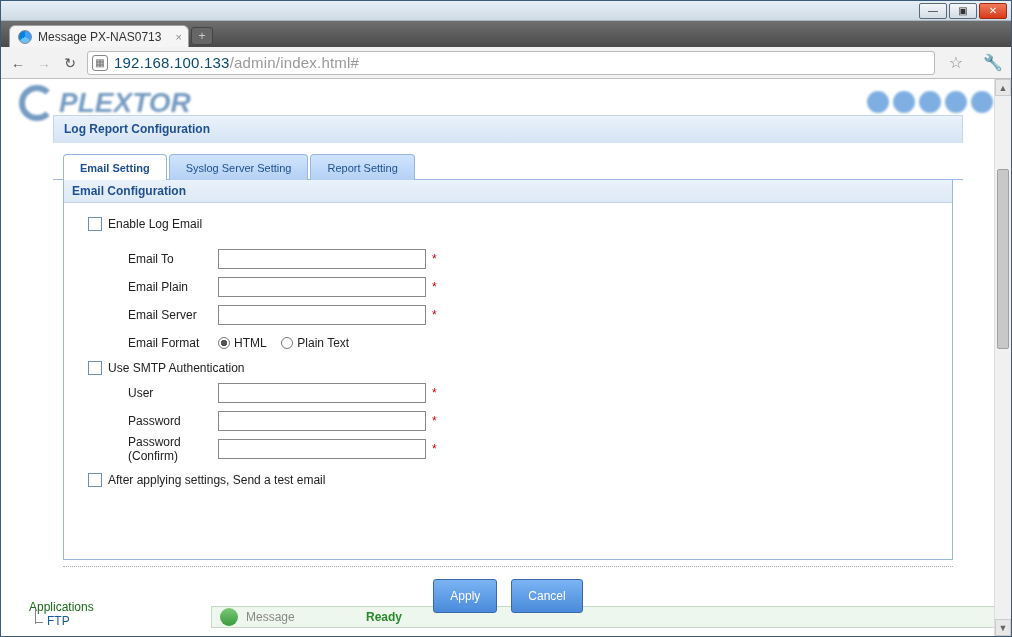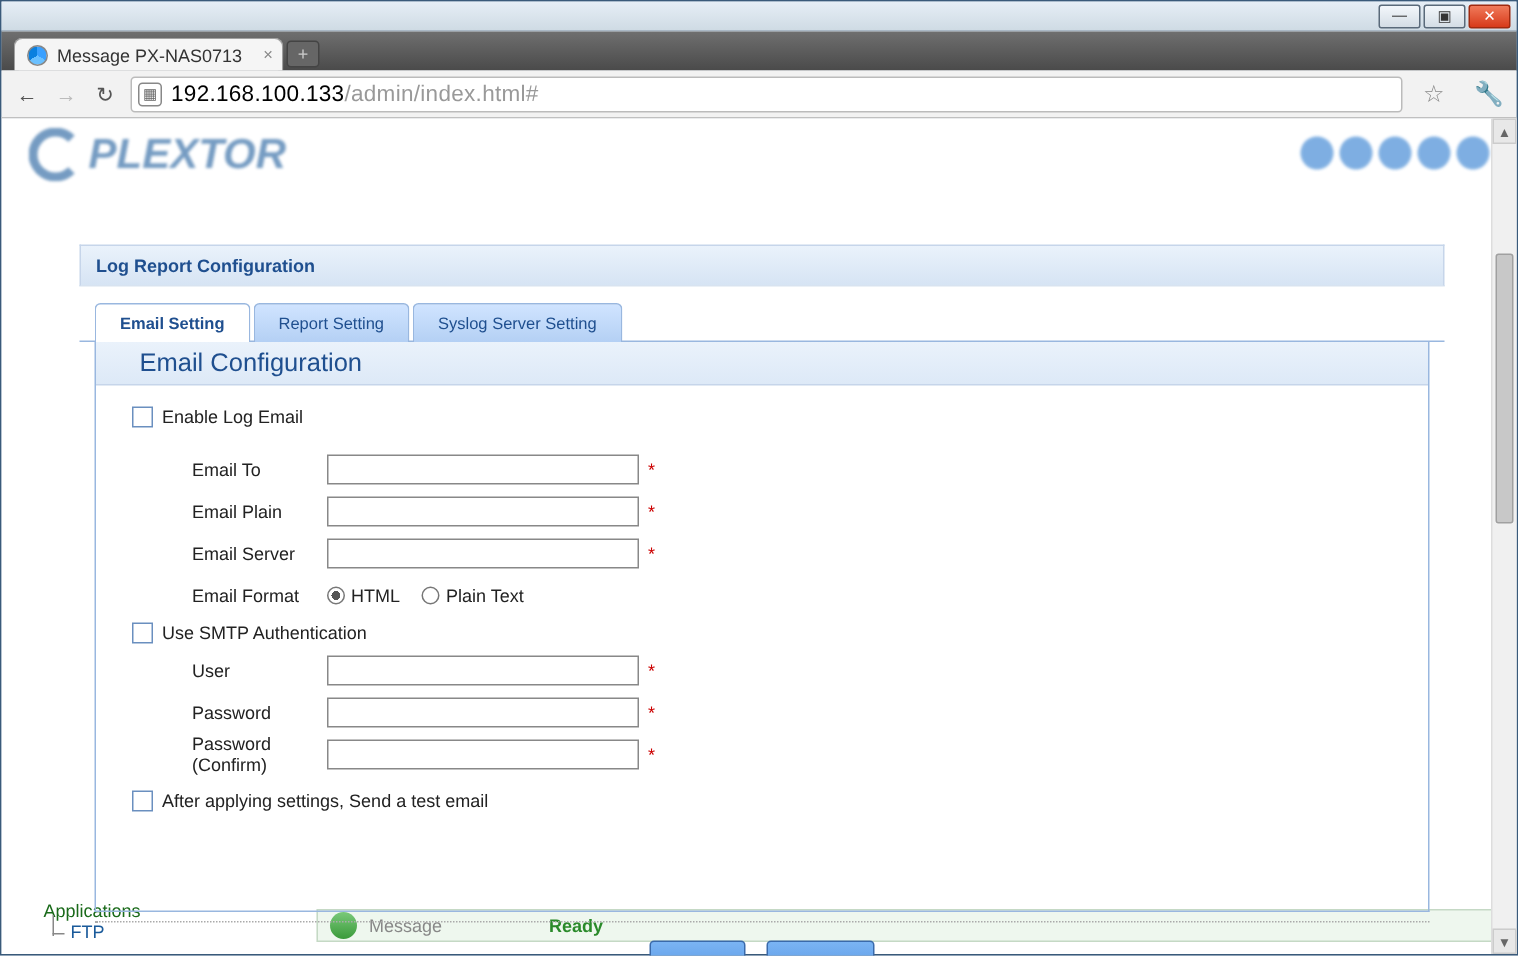--- a/index.html
+++ b/index.html
@@ -19,21 +19,21 @@
   .tab-close { position:absolute; right:6px; font-size:11px; color:#888; }
   .new-tab { width: 22px; height:18px; background:#666; border:1px solid #444; border-radius:3px; display:flex; align-items:center; justify-content:center; color:#ccc; font-size:12px; margin-bottom:2px;}
 
   
   .toolbar { height: 32px; background:#f2f2f2; border-bottom:1px solid #c0c0c0; display:flex; align-items:center; padding:0 8px; gap:8px; }
   .nav-btn { width:18px; height:18px; display:flex; align-items:center; justify-content:center; color:#555; font-size:14px; }
   .nav-btn.disabled { color:#bbb; }
   .url-box { flex:1; height:24px; border:1px solid #bbb; border-radius:3px; background:#fff; display:flex; align-items:center; padding-left:4px; }
   .url-icon { width:16px; height:16px; border:1px solid #888; border-radius:3px; margin-right:6px; display:flex; align-items:center; justify-content:center; font-size:10px; color:#666;}
   .url-text { font-size:15px; color:#999; letter-spacing:0.2px; }
-  .url-text .host { color:#000000; }
+  .url-text .host { color:#0c4a6e; }
   .star-btn { font-size:16px; color:#888; padding:0 6px;}
   .wrench-btn { font-size:16px; color:#444; padding-left:6px;}
 
   
   .page-bg { position:absolute; top:78px; left:0; right:0; bottom:0; background:#fff; }
   .brand { position:absolute; top:84px; left:18px; font-size:28px; font-weight:bold; color:#1a5a9a; font-style:italic; display:flex; align-items:center; gap:4px; filter: blur(1px); opacity:0.6;}
   .brand-swirl { width:36px; height:36px; border-radius:50%; border:6px solid #1a5a9a; border-right-color:transparent; }
   .top-icons { position:absolute; top:90px; right:18px; display:flex; gap:4px; }
   .top-icons span { width:22px; height:22px; border-radius:50%; background:#2a7acf; filter: blur(1px); opacity:0.6;}
 
@@ -46,27 +46,27 @@
   .status-icon { width:18px; height:18px; border-radius:50%; background:linear-gradient(#7ac97a,#3a9a3a); margin:0 8px; }
   .status-label { color:#888; width:120px;}
   .status-val { color:#2a8a2a; font-weight:bold;}
   .scrollbar { position:absolute; top:78px; right:0; bottom:0; width:17px; background:#f0f0f0; border-left:1px solid #ddd;}
   .scroll-thumb { position:absolute; left:2px; right:2px; top:90px; height:180px; background:#c8c8c8; border:1px solid #a0a0a0; border-radius:2px;}
   .scroll-btn { position:absolute; left:0; right:0; height:17px; background:#e8e8e8; border:1px solid #ccc; display:flex; align-items:center; justify-content:center; font-size:9px; color:#666;}
   .scroll-btn.up { top:0;} .scroll-btn.down { bottom:0;}
 
   
   .panel { position:absolute; top:114px; left:52px; width:910px; height:484px; background:#fff; }
-  .panel-title { font-size:12px; font-weight:bold; color:#1f4f8f; padding:6px 10px; background:linear-gradient(#eaf2fb,#d6e4f4); border:1px solid #c6d5ea; border-bottom:1px solid #d8e3f0;margin-top:48px;}
+  .panel-title { font-size:12px; font-weight:bold; color:#1f4f8f; padding:6px 10px; background:linear-gradient(#eaf2fb,#d6e4f4); border:1px solid #c6d5ea; border-bottom:1px solid #d8e3f0;}
   .tabs-row { display:flex; padding:10px 10px 0 10px; gap:0; border-bottom:1px solid #99b7df; position:relative;}
   .tab { height:26px; padding:0 16px; font-size:11px; display:flex; align-items:center; border:1px solid #99b7df; border-bottom:none; position:relative; top:1px; }
   .tab.active { background:#fff; color:#1f4f8f; font-weight:bold; border-top-left-radius:4px; border-top-right-radius:4px; z-index:2;}
   .tab.inactive { background:linear-gradient(#d0e4ff,#b4d0f4); color:#1f4f8f; border-top-left-radius:4px; border-top-right-radius:4px; margin-left:2px;}
   .tab-content { border:1px solid #99b7df; border-top:none; margin:0 10px 6px 10px; padding:0 0 10px 0; height:380px;}
-  .section-hdr { background:linear-gradient(#eaf2fb,#dde9f7); border-bottom:1px solid #c6d5ea; color:#1f4f8f; font-size:17px; font-weight:normal; padding:4px 29px;}
+  .section-hdr { background:linear-gradient(#eaf2fb,#dde9f7); border-bottom:1px solid #c6d5ea; color:#1f4f8f; font-size:12px; font-weight:bold; padding:4px 8px;}
   .form-body { padding:10px 24px; font-size:12px; color:#222;}
   .chk-row { display:flex; align-items:center; gap:6px; margin:4px 0 14px 0;}
   .chk { width:14px; height:14px; border:1px solid #6a8fbf; background:#fff;}
   .field-row { display:flex; align-items:center; height:28px;}
   .field-label { width:130px; padding-left:40px; font-size:12px;}
   .text-input { width:208px; height:20px; border:1px solid #888; background:#fff; padding:0 4px; font-size:12px;}
   .req { color:#c00; padding-left:6px; font-size:12px;}
   .radio-group { display:flex; align-items:center; gap:4px;}
   .radio { width:12px; height:12px; border:1px solid #777; border-radius:50%; background:radial-gradient(#555 0 3px, #fff 3px);}
   .radio.empty { background:#fff;}
@@ -137,22 +137,22 @@
     <div class="scroll-btn up">▲</div>
     <div class="scroll-thumb"></div>
     <div class="scroll-btn down">▼</div>
   </div>
 
   <div class="panel">
     <div class="panel-title">Log Report Configuration</div>
 
     <div class="tabs-row">
       <div class="tab active">Email Setting</div>
+      <div class="tab inactive">Syslog Server Setting</div>
       <div class="tab inactive">Report Setting</div>
-      <div class="tab inactive">Syslog Server Setting</div>
     </div>
 
     <div class="tab-content">
       <div class="section-hdr">Email Configuration</div>
 
       <div class="form-body">
         <div class="chk-row">
           <div class="chk"></div>
           <span>Enable Log Email</span>
         </div>

